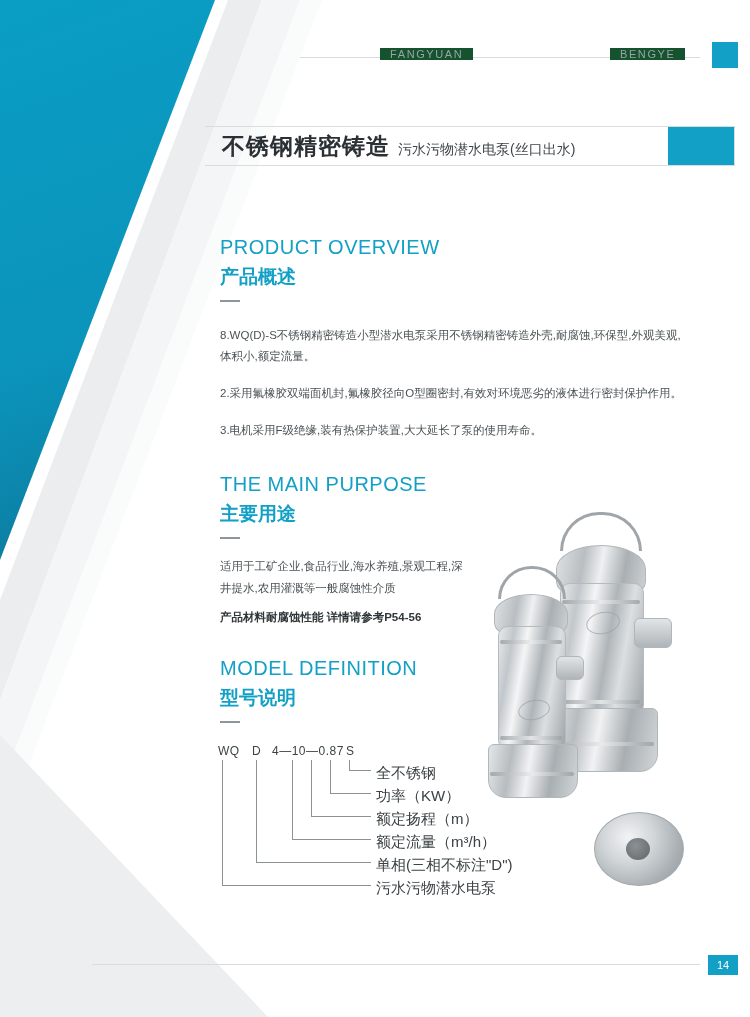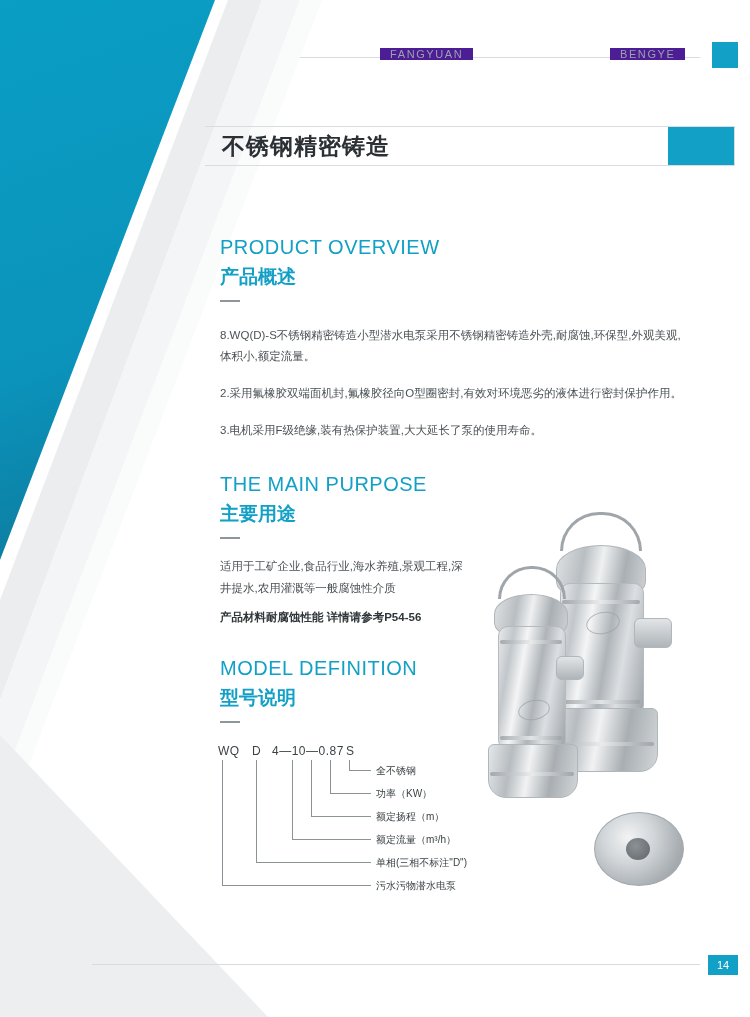--- a/index.html
+++ b/index.html
@@ -76,21 +76,21 @@
     width: 400px;
     height: 1px;
     background: #d8dcde;
   }
   .header-word {
     position: absolute;
     top: 48px;
     font-size: 11px;
     letter-spacing: 1.6px;
     color: #9aa3a8;
-    background: #4c1d95;
+    background: #14532d;
     padding: 0 10px;
   }
   .header-word.left { left: 380px; }
   .header-word.right { left: 610px; }
   .header-square {
     position: absolute;
     right: 12px;
     top: 42px;
     width: 26px;
     height: 26px;
@@ -174,21 +174,21 @@
     font-size: 12px;
     color: #3b4245;
     letter-spacing: 0.5px;
   }
   .model-line {
     position: absolute;
     background: #8c9396;
   }
   .model-label {
     position: absolute;
-    font-size: 10px;
+    font-size: 15px;
     color: #3b4245;
     white-space: nowrap;
   }
 
   
   .pump {
     position: absolute;
   }
   .pump-body {
     position: absolute;
@@ -284,20 +284,21 @@
   <div class="header-rule"></div>
   <div class="header-word left">FANGYUAN</div>
   <div class="header-word right">BENGYE</div>
   <div class="header-square"></div>
 
   <div class="title-band">
     <div class="title-band-fill"></div>
   </div>
   <div class="title-text">
     <span class="title-main">不锈钢精密铸造</span>
+    <span class="title-sub">污水污物潜水电泵(丝口出水)</span>
   </div>
 
   <div class="section-en" style="left:220px; top:236px;">PRODUCT  OVERVIEW</div>
   <div class="section-cn" style="left:220px; top:264px;">产品概述</div>
   <div class="section-dash" style="left:220px; top:300px;"></div>
 
   <div class="body-text" style="left:220px; top:327px; width:490px;">8.WQ(D)-S不锈钢精密铸造小型潜水电泵采用不锈钢精密铸造外壳,耐腐蚀,环保型,外观美观,</div>
   <div class="body-text" style="left:220px; top:348px; width:490px;">体积小,额定流量。</div>
   <div class="body-text" style="left:220px; top:385px; width:500px;">2.采用氟橡胶双端面机封,氟橡胶径向O型圈密封,有效对环境恶劣的液体进行密封保护作用。</div>
   <div class="body-text" style="left:220px; top:422px; width:500px;">3.电机采用F级绝缘,装有热保护装置,大大延长了泵的使用寿命。</div>

